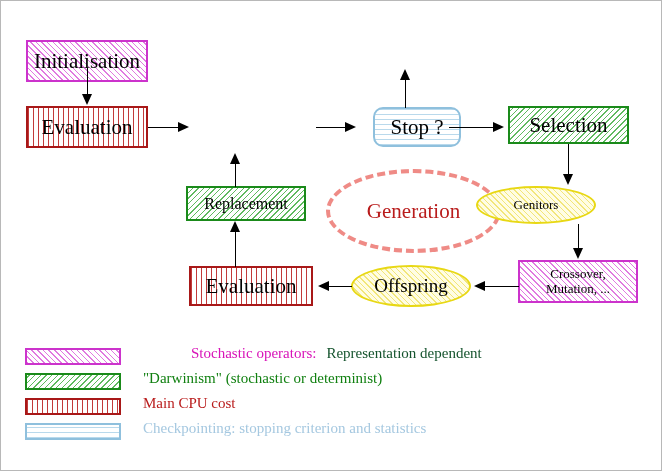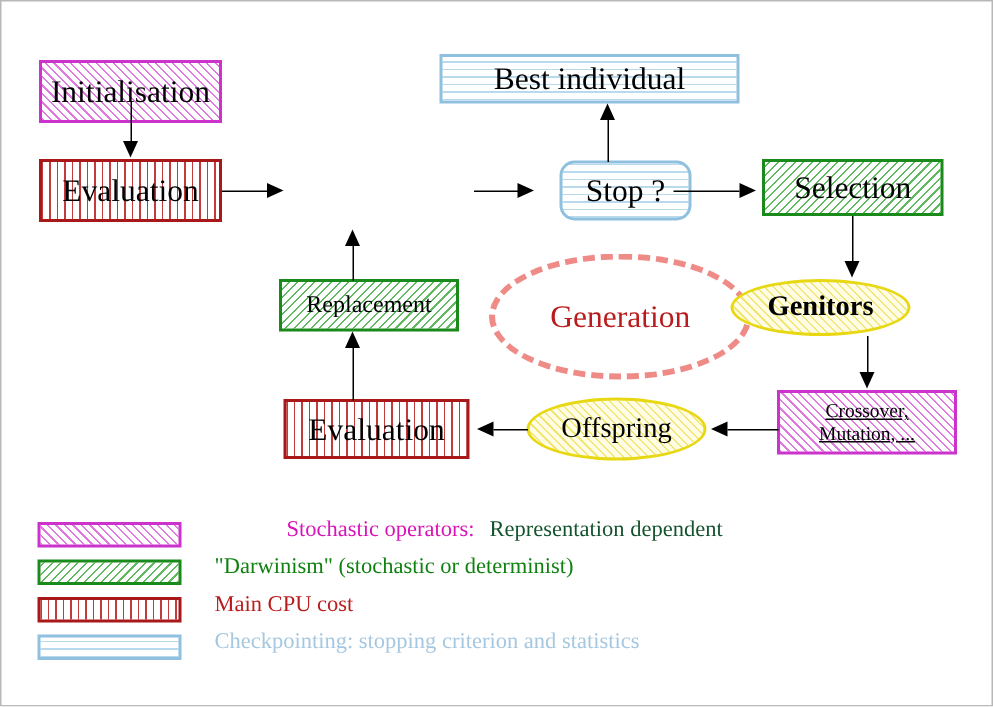--- a/index.html
+++ b/index.html
@@ -111,33 +111,32 @@
 </head>
 <body>
 
 <div id="canvas">
 
   <div class="node box fill-magenta" style="left:25px; top:39px; width:122px; height:42px; font-size:21px;">Initialisation</div>
 
   <div class="node box fill-red" style="left:25px; top:105px; width:122px; height:42px; font-size:21px;">Evaluation</div>
 
 
-  <div class="node box fill-blue" style="left:292px; top:35px; width:200px; height:33px; font-size:21px;">Best individual</div>
 
   <div class="node round fill-blue" style="left:360px; top:106px; width:88px; height:40px; font-size:21px;">Stop ?</div>
 
   <div class="node box fill-green" style="left:507px; top:105px; width:121px; height:38px; font-size:21px;text-align:center;">Selection</div>
 
   <div class="node box fill-green" style="left:185px; top:185px; width:120px; height:35px; font-size:16px;">Replacement</div>
 
   <div class="node fill-none-dashed" style="left:325px; top:168px; width:175px; height:84px; font-size:21px; border-radius:50%;">Generation</div>
 
-  <div class="node ellipse fill-yellow" style="left:486px; top:185px; width:120px; height:38px; font-size:19px;font-weight:bold;">Genitors</div>
+  <div class="node ellipse fill-yellow" style="left:475px; top:185px; width:120px; height:38px; font-size:13px;">Genitors</div>
 
-  <div class="node box fill-magenta" style="left:517px; top:259px; width:120px; height:43px; font-size:13px;text-decoration:underline;">Crossover,
+  <div class="node box fill-magenta" style="left:517px; top:259px; width:120px; height:43px; font-size:13px;">Crossover,
 Mutation, ...</div>
 
   <div class="node box fill-red" style="left:188px; top:265px; width:124px; height:40px; font-size:21px;">Evaluation</div>
 
   <div class="node ellipse fill-yellow" style="left:350px; top:264px; width:120px; height:42px; font-size:19px;">Offspring</div>
 
   <div class="edge edge-v" style="left:86px; top:67px; height:27px;"></div>
   <div class="arrow arrow-down" style="left:81px; top:93px;"></div>
 
   <div class="edge edge-h" style="left:147px; top:126px; width:31px;"></div>

